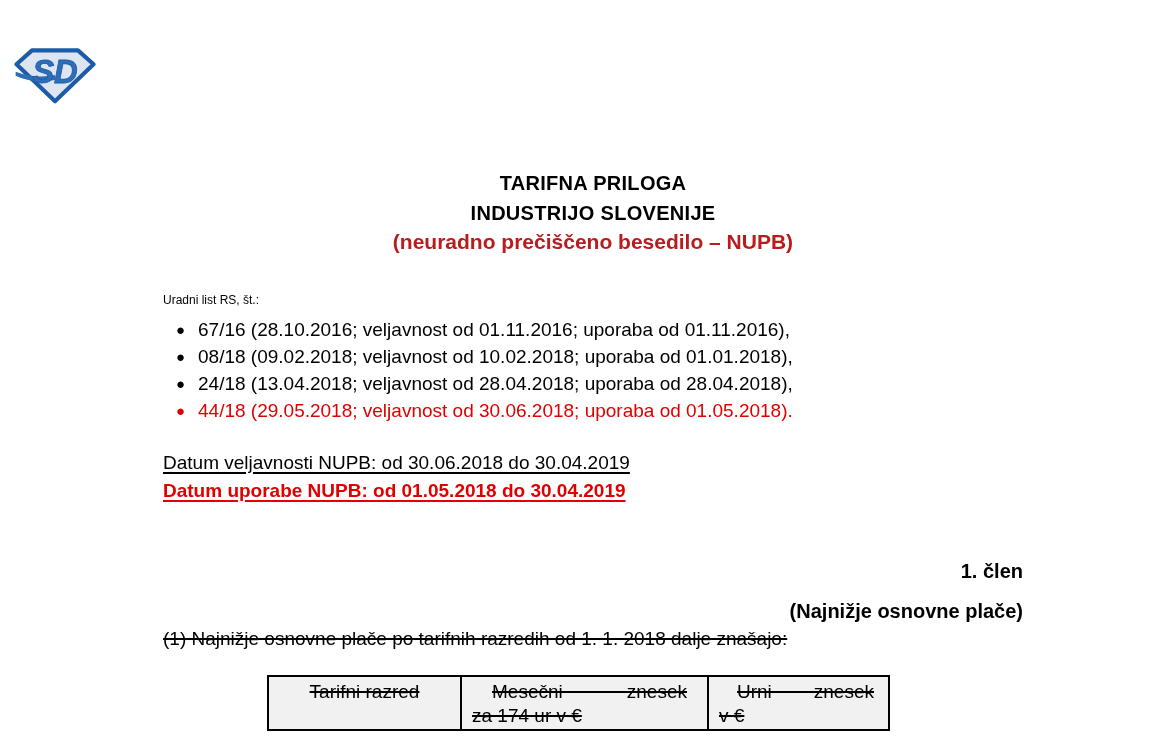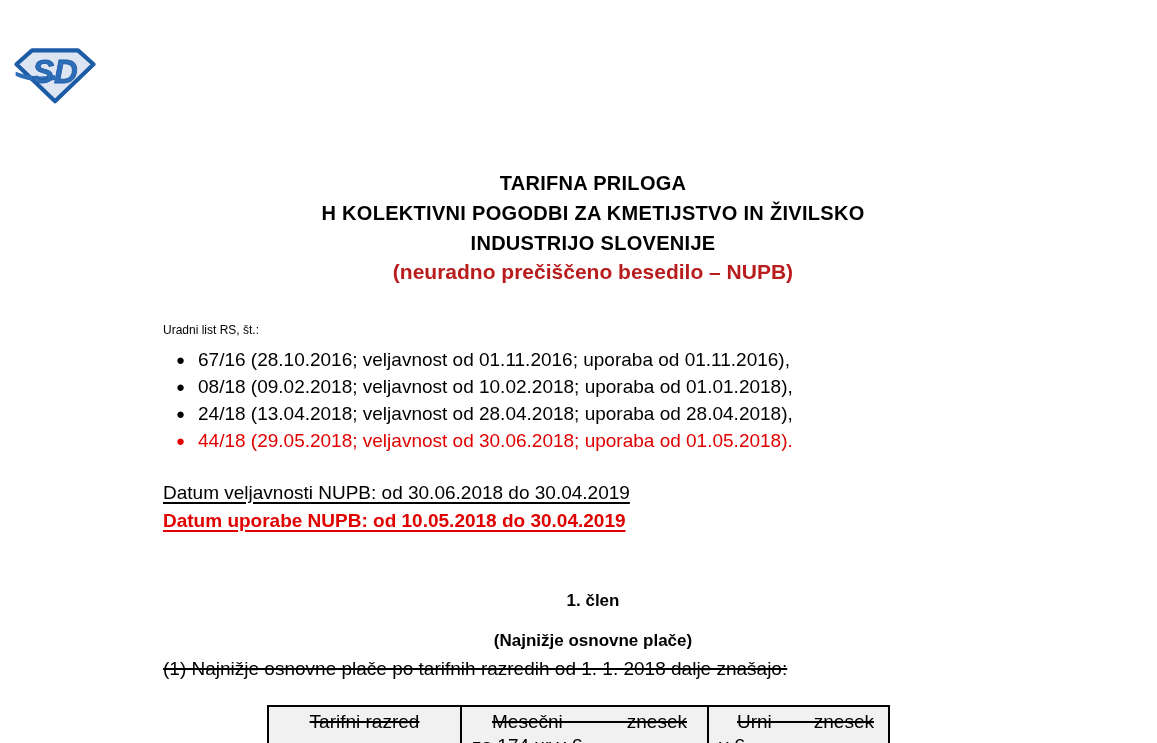--- a/index.html
+++ b/index.html
@@ -17,21 +17,21 @@
   .title-line{font-size:20px;font-weight:bold;line-height:30px;letter-spacing:.3px;}
   .subtitle{font-size:21px;font-weight:bold;line-height:28px;color:#b91c1c;}
   .gazette-intro{margin-top:31px;font-size:12px;line-height:27px;}
   .gazette-list{margin:2px 0 0 0;padding:0;list-style:none;}
   .gazette-item{font-size:19px;line-height:27px;display:flex;}
   .bullet{width:22px;padding-left:13px;flex:none;font-size:15px;line-height:27px;}
   .gazette-item.red,.gazette-item.red .bullet{color:#e00000;}
   .validity{margin-top:25px;font-size:19px;line-height:28px;}
   .validity-line1{text-decoration:underline;text-decoration-thickness:1.5px;text-underline-offset:3px;}
   .validity-line2{color:#e00000;font-weight:bold;text-decoration:underline;text-decoration-thickness:2px;text-underline-offset:3px;}
-  .article-head{margin-top:52px;text-align:center;font-size:17px;font-weight:bold;line-height:28px;}
+  .article-head{margin-top:52px;text-align:right;font-size:20px;font-weight:bold;line-height:28px;}
   .article-par{font-size:19px;line-height:27px;text-decoration:line-through;text-decoration-thickness:1.5px;}
   .tariff-table{
     margin-top:23px;margin-left:104px;
     border-collapse:collapse;table-layout:fixed;
   }
   .tariff-table td{
     border:2px solid #000;background:#f1f1f1;
     vertical-align:top;padding:3px 0 0 0;height:49px;
     font-size:19px;line-height:24px;
   }
@@ -50,21 +50,20 @@
   <svg class="logo" viewBox="0 0 100 70" xmlns="http://www.w3.org/2000/svg">
     <polygon points="3,22 22,5 78,5 97,22 50,67" fill="#dde5f2" stroke="#1c5ca6" stroke-width="5" stroke-linejoin="round"></polygon>
     <path d="M2 31 Q 26 40 50 35 L 50 41 Q 22 46 2 36 Z" fill="#2e6db8"></path>
     <text x="50" y="45" text-anchor="middle" font-size="40" font-weight="bold" font-style="italic" fill="#2e6db8" stroke="#1c5ca6" stroke-width="1">SD</text>
   </svg>
 
   <div class="content">
 
     <div class="title-block">
       <div class="title-line">TARIFNA PRILOGA</div>
-      <div class="title-line">H KOLEKTIVNI POGODBI ZA KMETIJSTVO IN ŽIVILSKO</div>
       <div class="title-line">INDUSTRIJO SLOVENIJE</div>
       <div class="subtitle">(neuradno prečiščeno besedilo – NUPB)</div>
     </div>
 
     <div class="gazette-intro">Uradni list RS, št.:</div>
 
     <ul class="gazette-list">
       <li class="gazette-item">
         <span class="bullet">●</span>
         <span>67/16 (28.10.2016; veljavnost od 01.11.2016; uporaba od 01.11.2016),</span>
@@ -78,21 +77,21 @@
         <span>24/18 (13.04.2018; veljavnost od 28.04.2018; uporaba od 28.04.2018),</span>
       </li>
       <li class="gazette-item red">
         <span class="bullet">●</span>
         <span>44/18 (29.05.2018; veljavnost od 30.06.2018; uporaba od 01.05.2018).</span>
       </li>
     </ul>
 
     <div class="validity">
       <div class="validity-line1">Datum veljavnosti NUPB: od 30.06.2018 do 30.04.2019</div>
-      <div class="validity-line2">Datum uporabe NUPB: od 10.05.2018 do 30.04.2019</div>
+      <div class="validity-line2">Datum uporabe NUPB: od 01.05.2018 do 30.04.2019</div>
     </div>
 
     <div class="article-head">1. člen</div>
     <div class="article-head" style="margin-top:12px;">(Najnižje osnovne plače)</div>
     <div class="article-par">(1) Najnižje osnovne plače po tarifnih razredih od 1. 1. 2018 dalje znašajo:</div>
 
     <table class="tariff-table">
       <tbody>
           <tr>
         <td class="col1">

